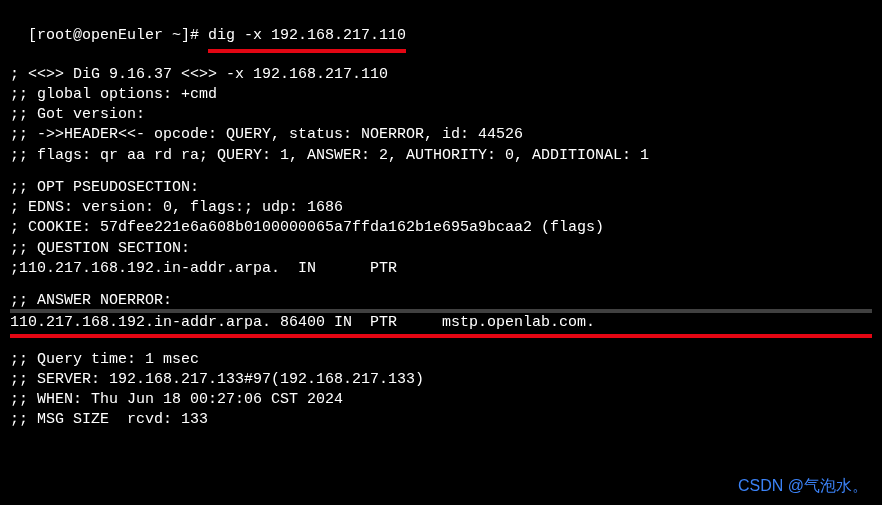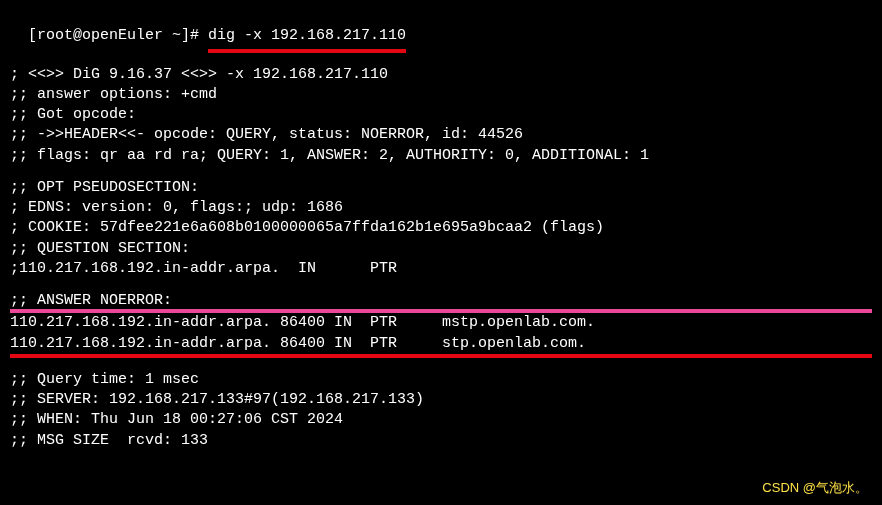--- a/index.html
+++ b/index.html
@@ -22,65 +22,64 @@
     .line {
       white-space: pre;
     }
     .underline-red {
       border-bottom: 4px solid #e30613;
       display: inline-block;
       padding-bottom: 2px;
     }
     .answer-block {
       position: relative;
-      border-top: 4px solid #ec4899;
+      border-top: 4px solid #404040;
       border-bottom: 4px solid #e30613;
       margin-top: -2px;
     }
     .watermark {
       position: absolute;
       bottom: 8px;
       right: 14px;
-      color: #fde047;
-      font-size: 13px;
+      color: #3b82f6;
+      font-size: 16px;
       font-family: sans-serif;
     }
     .spacer {
       height: 12px;
     }
   </style>
 </head>
 <body>
 
 <div class="line">
   <span>[root@openEuler ~]#</span> <span class="underline-red">dig -x 192.168.217.110</span>
 </div>
 
 <div class="spacer"></div>
 
 <div class="line">; &lt;&lt;&gt;&gt; DiG 9.16.37 &lt;&lt;&gt;&gt; -x 192.168.217.110</div>
-<div class="line">;; answer options: +cmd</div>
-<div class="line">;; Got opcode:</div>
+<div class="line">;; global options: +cmd</div>
+<div class="line">;; Got version:</div>
 <div class="line">;; -&gt;&gt;HEADER&lt;&lt;- opcode: QUERY, status: NOERROR, id: 44526</div>
 <div class="line">;; flags: qr aa rd ra; QUERY: 1, ANSWER: 2, AUTHORITY: 0, ADDITIONAL: 1</div>
 
 <div class="spacer"></div>
 
 <div class="line">;; OPT PSEUDOSECTION:</div>
 <div class="line">; EDNS: version: 0, flags:; udp: 1686</div>
 <div class="line">; COOKIE: 57dfee221e6a608b0100000065a7ffda162b1e695a9bcaa2 (flags)</div>
 <div class="line">;; QUESTION SECTION:</div>
 <div class="line">;110.217.168.192.in-addr.arpa.  IN      PTR</div>
 
 <div class="spacer"></div>
 
 <div class="line">;; ANSWER NOERROR:</div>
 <div class="answer-block">
   <div class="line">110.217.168.192.in-addr.arpa. 86400 IN  PTR     mstp.openlab.com.</div>
-  <div class="line">110.217.168.192.in-addr.arpa. 86400 IN  PTR     stp.openlab.com.</div>
 </div>
 
 <div class="spacer"></div>
 
 <div class="line">;; Query time: 1 msec</div>
 <div class="line">;; SERVER: 192.168.217.133#97(192.168.217.133)</div>
 <div class="line">;; WHEN: Thu Jun 18 00:27:06 CST 2024</div>
 <div class="line">;; MSG SIZE  rcvd: 133</div>
 
 <div class="watermark">CSDN @气泡水。</div>

